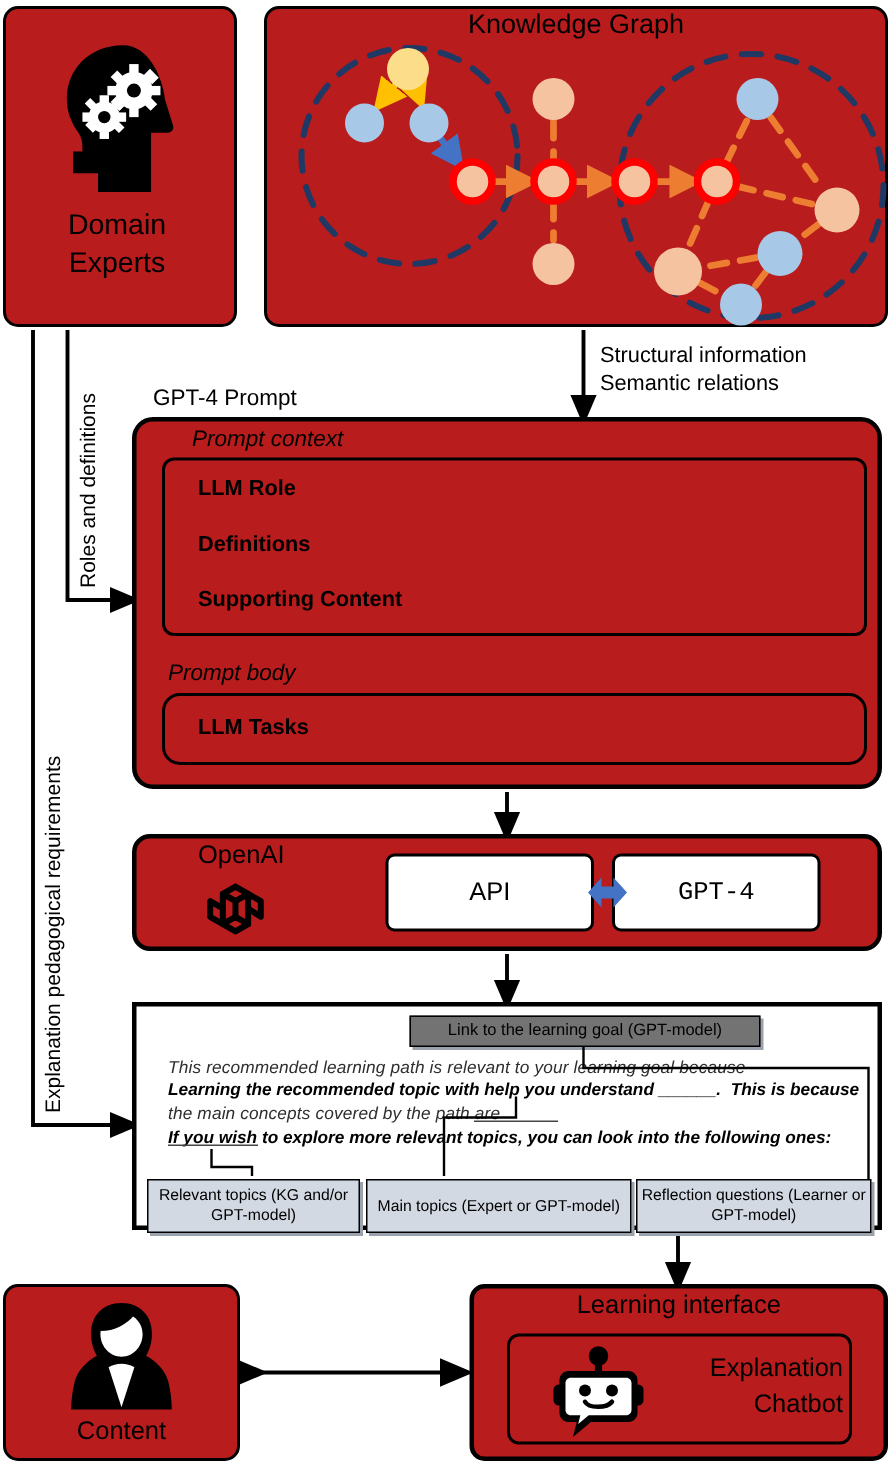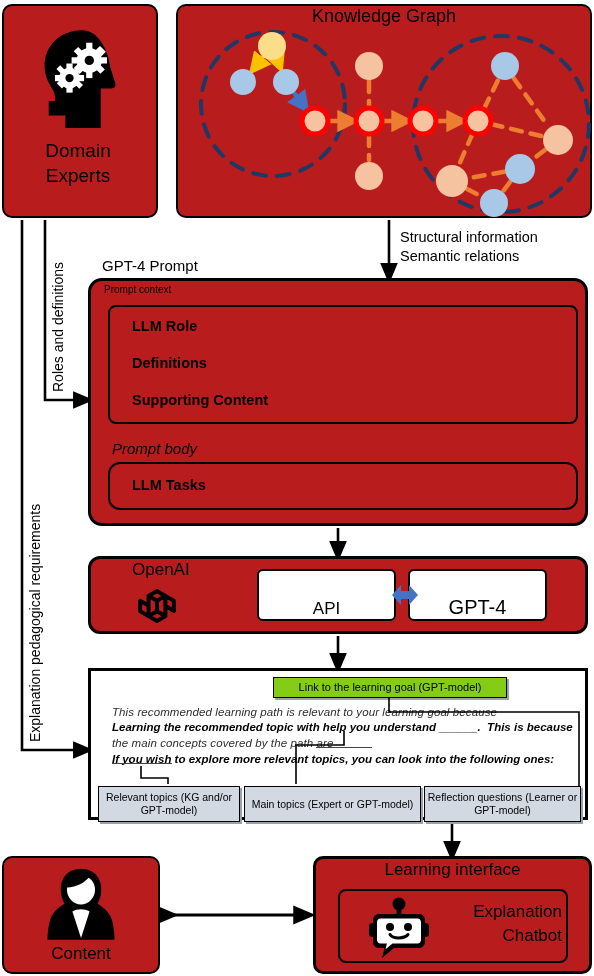--- a/index.html
+++ b/index.html
@@ -2,53 +2,53 @@
 <html><head>
 <meta charset="utf-8">
 <style>
   html,body{margin:0;padding:0;background:#fff;}
   body{width:594px;height:976px;position:relative;
        font-family:"Liberation Sans","DejaVu Sans",sans-serif;color:#000;
        overflow:hidden;}
   .abs{position:absolute;}
   .box{position:absolute;border:2.5px solid #000;border-radius:10px;background:#b91c1c;box-sizing:border-box;}
   .box-sq{position:absolute;border:2.5px solid #000;background:#fff;box-sizing:border-box;}
-  .ctr{display:flex;align-items:flex-end;justify-content:center;text-align:center;}
+  .ctr{display:flex;align-items:center;justify-content:center;text-align:center;}
   .lbl{position:absolute;white-space:pre;}
 
   
   #experts-box{left:2px;top:4px;width:156px;height:214px;}
   #experts-label{left:0;top:138px;width:156px;font-size:19px;line-height:25px;text-align:center;}
   #kg-box{left:176px;top:4px;width:416px;height:214px;}
   #kg-title{left:176px;top:6px;width:416px;text-align:center;font-size:18px;}
 
   
   #prompt-box{left:88px;top:278px;width:500px;height:248px;border-width:3px;border-radius:14px;}
   #prompt-title{left:102px;top:257px;font-size:15px;}
-  #ctx-label{left:104px;top:284px;font-size:10px;}
+  #ctx-label{left:128px;top:284px;font-size:15px;font-style:italic;}
   #ctx-box{left:108px;top:305px;width:470px;height:119px;border-width:2.5px;border-radius:8px;}
   #body-label{left:112px;top:440px;font-size:15px;font-style:italic;}
   #body-box{left:108px;top:462px;width:470px;height:48px;border-width:2.5px;border-radius:12px;}
   .prow{position:absolute;left:0;width:100%;height:34px;}
   .prow-name{position:absolute;left:22px;top:7px;font-size:14.5px;font-weight:bold;}
   .bars-s{position:absolute;left:226px;top:6px;width:26px;}
   .bars-l{position:absolute;left:262px;top:6px;right:14px;}
   .bar{height:3.5px;background:#000;margin-bottom:4px;}
 
   
   #openai-box{left:88px;top:556px;width:500px;height:78px;border-width:3px;border-radius:12px;}
   #openai-title{left:132px;top:560px;font-size:17px;}
   #openai-logo{left:134px;top:583px;width:46px;height:46px;}
   #api-box{left:257px;top:569px;width:139px;height:52px;border-width:2.5px;border-radius:6px;font-size:17px;}
-  #gpt4-box{left:408px;top:569px;width:139px;height:52px;border-width:2.5px;border-radius:6px;font-size:20px;}
+  #gpt4-box{left:408px;top:569px;width:139px;height:52px;border-width:2.5px;border-radius:6px;font-size:17px;font-family:Liberation Mono, monospace;}
   #api-arrow{left:392px;top:580px;width:26px;height:30px;}
 
   
   #expl-box{left:88px;top:668px;width:500px;height:152px;border-radius:0;border-width:3px;}
-  #goal-chip{left:273px;top:677px;width:232px;height:19px;background:#84cc16;border:1.5px solid #000;
+  #goal-chip{left:273px;top:677px;width:232px;height:19px;background:#737373;border:1.5px solid #000;
              box-shadow:2px 2px 0 #9aa2ae;font-size:11px;}
   .expl-line{position:absolute;left:112px;font-style:italic;white-space:pre;}
   .expl-thin{font-size:11.5px;color:#2e2e2e;letter-spacing:.1px;}
   .expl-bold{font-size:11.5px;font-weight:bold;}
   .gchip{position:absolute;background:#d3d9e3;border:1.5px solid #000;
          box-shadow:2px 2px 0 #9aa2ae;font-size:10.5px;line-height:13px;
          display:flex;align-items:center;justify-content:center;text-align:center;}
   #chip-rel{left:98px;top:786px;width:140px;height:34px;}
   #chip-main{left:244px;top:786px;width:175px;height:34px;}
   #chip-refl{left:424px;top:786px;width:155px;height:34px;}

